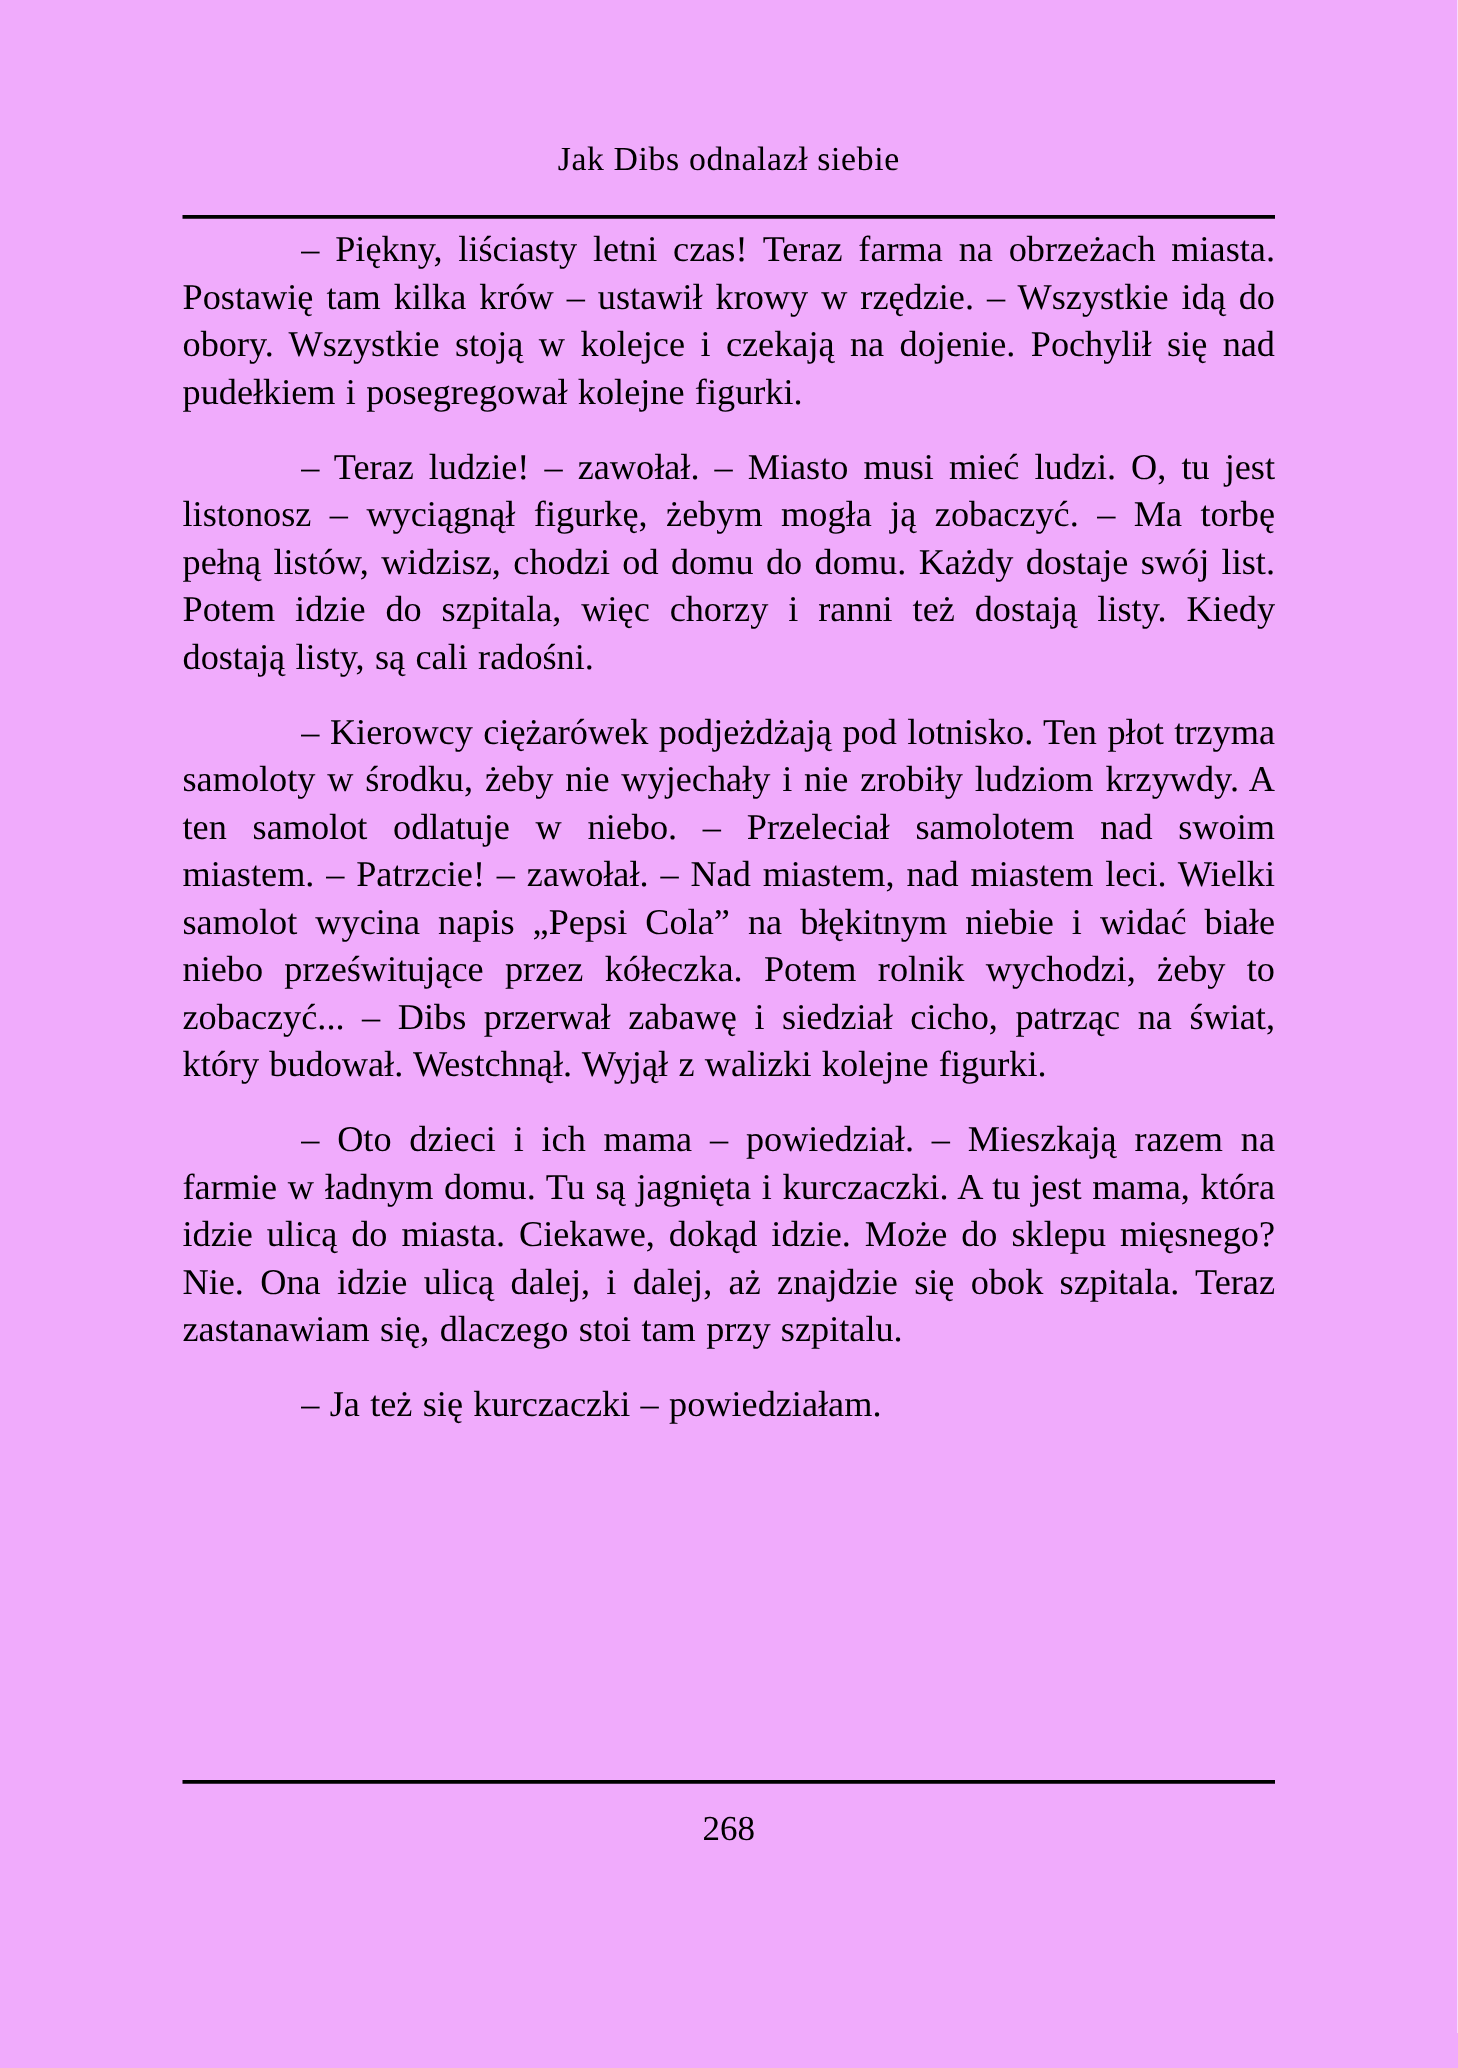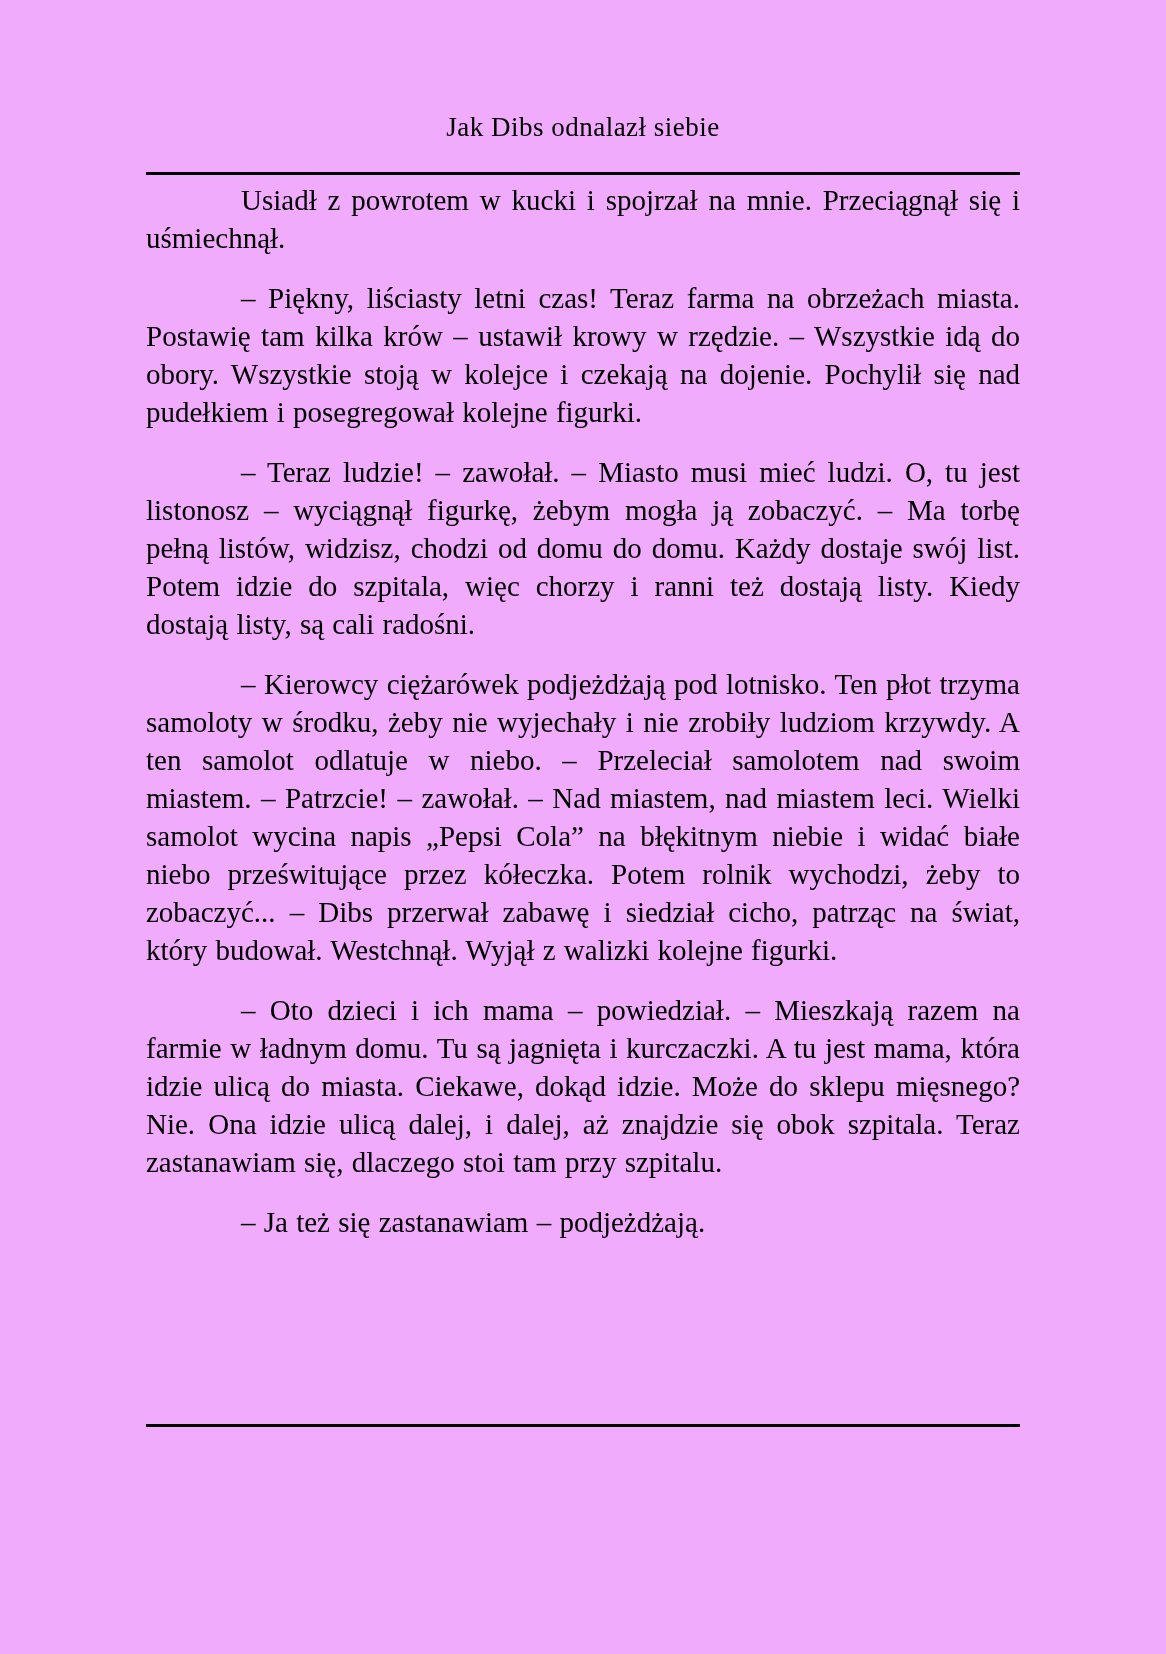--- a/index.html
+++ b/index.html
@@ -72,24 +72,24 @@
 </head>
 <body>
 
 <div class="page">
 
   <div class="running-head">Jak Dibs odnalazł siebie</div>
 
   <div class="head-rule"></div>
 
   <div class="body-text">
-    <p>Usiadł z powrotem w kucki i spojrzał na mnie. Przeciągnął się i uśmiechnął.</p>
     <p>– Piękny, liściasty letni czas! Teraz farma na obrzeżach miasta. Postawię tam kilka krów – ustawił krowy w rzędzie. – Wszystkie idą do obory. Wszystkie stoją w kolejce i czekają na dojenie. Pochylił się nad pudełkiem i posegregował kolejne figurki.</p>
     <p>– Teraz ludzie! – zawołał. – Miasto musi mieć ludzi. O, tu jest listonosz – wyciągnął figurkę, żebym mogła ją zobaczyć. – Ma torbę pełną listów, widzisz, chodzi od domu do domu. Każdy dostaje swój list. Potem idzie do szpitala, więc chorzy i ranni też dostają listy. Kiedy dostają listy, są cali radośni.</p>
     <p>– Kierowcy ciężarówek podjeżdżają pod lotnisko. Ten płot trzyma samoloty w środku, żeby nie wyjechały i nie zrobiły ludziom krzywdy. A ten samolot odlatuje w niebo. – Przeleciał samolotem nad swoim miastem. – Patrzcie! – zawołał. – Nad miastem, nad miastem leci. Wielki samolot wycina napis „Pepsi Cola” na błękitnym niebie i widać białe niebo prześwitujące przez kółeczka. Potem rolnik wychodzi, żeby to zobaczyć... – Dibs przerwał zabawę i siedział cicho, patrząc na świat, który budował. Westchnął. Wyjął z walizki kolejne figurki.</p>
     <p>– Oto dzieci i ich mama – powiedział. – Mieszkają razem na farmie w ładnym domu. Tu są jagnięta i kurczaczki. A tu jest mama, która idzie ulicą do miasta. Ciekawe, dokąd idzie. Może do sklepu mięsnego? Nie. Ona idzie ulicą dalej, i dalej, aż znajdzie się obok szpitala. Teraz zastanawiam się, dlaczego stoi tam przy szpitalu.</p>
-    <p>– Ja też się zastanawiam – podjeżdżają.</p>
+    <p>– Ja też się kurczaczki – powiedziałam.</p>
   </div>
 
   <div class="foot-rule"></div>
 
+  <div class="page-number">268</div>
 
 </div>
 
 </body></html>

